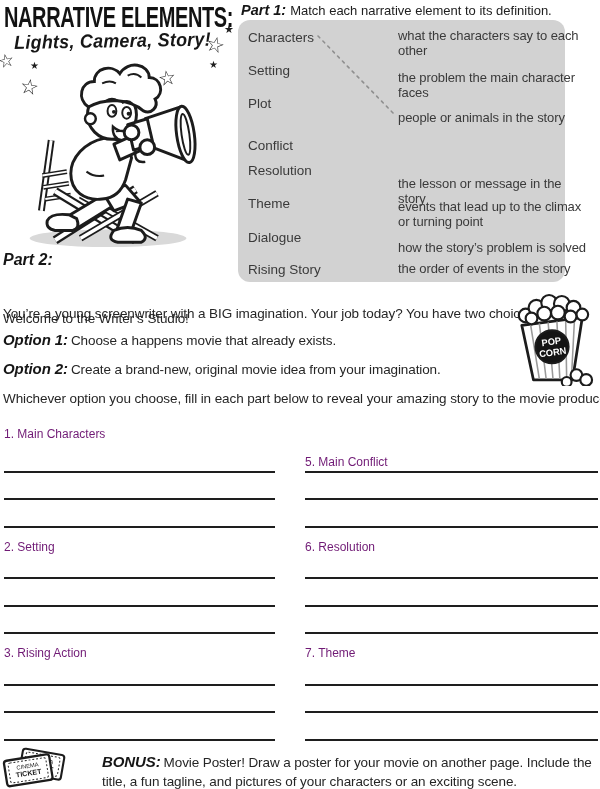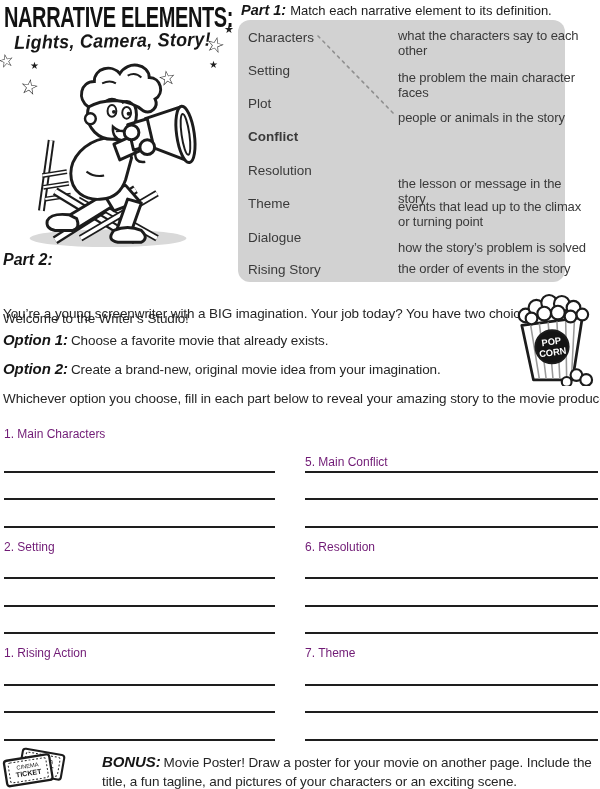--- a/index.html
+++ b/index.html
@@ -102,41 +102,41 @@
 
   <div class="graybox">
 
     <svg class="abs" style="left:0;top:0;" width="357" height="262" viewBox="0 0 357 262">
       <line x1="80" y1="16" x2="157" y2="95" stroke="#8f8f8f" stroke-width="1.6" stroke-dasharray="2.5,4.5" stroke-linecap="round"></line>
     </svg>
 
     <div class="term" style="top:10px;">Characters</div>
     <div class="term" style="top:43px;">Setting</div>
     <div class="term" style="top:76px;">Plot</div>
-    <div class="term" style="top:109px;font-weight:bold;">Conflict</div>
+    <div class="term" style="top:118px;">Conflict</div>
     <div class="term" style="top:143px;">Resolution</div>
     <div class="term" style="top:176px;text-align:right;">Theme</div>
     <div class="term" style="top:210px;">Dialogue</div>
     <div class="term" style="top:242px;">Rising Story</div>
 
     <div class="def" style="top:8px;">what the characters say to each other</div>
     <div class="def" style="top:50px;">the problem the main character faces</div>
     <div class="def" style="top:90px;">people or animals in the story</div>
     <div class="def" style="top:156px;">the lesson or message in the story</div>
     <div class="def" style="top:179px;">events that lead up to the climax or turning point</div>
     <div class="def" style="top:220px;">how the story’s problem is solved</div>
     <div class="def" style="top:241px;">the order of events in the story</div>
   </div>
 
   <div class="abs hand" style="left:3px;top:251px;font-size:16px;">Part 2:</div>
   <div class="abs body-line" style="left:3px;top:286px;margin-top:25px;">Welcome to the Writer’s Studio!</div>
   <div class="abs body-line" style="left:3px;top:306px;">You’re a young screenwriter with a BIG imagination. Your job today? You have two choices:</div>
 
   <div class="abs body-line opt" style="left:3px;top:331px;">
-    <span class="hand">Option 1:</span><span>Choose a favorite movie that already exists.</span>
+    <span class="hand">Option 1:</span><span>Choose a happens movie that already exists.</span>
   </div>
   <div class="abs body-line opt" style="left:3px;top:360px;">
     <span class="hand">Option 2:</span><span>Create a brand-new, original movie idea from your imagination.</span>
   </div>
 
   <div class="abs body-line" style="left:3px;top:391px;">Whichever option you choose, fill in each part below to reveal your amazing story to the movie producers!</div>
 
   <svg class="abs" style="left:512px;top:288px;" width="82" height="98" viewBox="0 0 84 100">
 
     <path d="M10,38 L22,94 L62,94 L72,30 Z" fill="#fff" stroke="#1c1c1c" stroke-width="2.8" stroke-linejoin="round"></path>
@@ -161,21 +161,21 @@
 
     <g fill="#fff" stroke="#1c1c1c" stroke-width="2.2">
       <circle cx="66" cy="89" r="6"></circle>
         <circle cx="76" cy="94" r="6"></circle>
         <circle cx="56" cy="96" r="5"></circle>
     </g>
   </svg>
 
   <div class="sec-label" style="left:4px;top:427px;">1. Main Characters</div>
   <div class="sec-label" style="left:4px;top:540px;">2. Setting</div>
-  <div class="sec-label" style="left:4px;top:646px;">1. Rising Action</div>
+  <div class="sec-label" style="left:4px;top:646px;">3. Rising Action</div>
 
   <div class="sec-label" style="left:305px;top:427px;margin-top:28px;">5. Main Conflict</div>
   <div class="sec-label" style="left:305px;top:540px;">6. Resolution</div>
   <div class="sec-label" style="left:305px;top:646px;">7. Theme</div>
 
   <div class="ans" style="left:4px;width:271px;top:471px;"></div>
   <div class="ans" style="left:4px;width:271px;top:498px;"></div>
   <div class="ans" style="left:4px;width:271px;top:526px;"></div>
   <div class="ans" style="left:4px;width:271px;top:577px;"></div>
   <div class="ans" style="left:4px;width:271px;top:605px;"></div>

